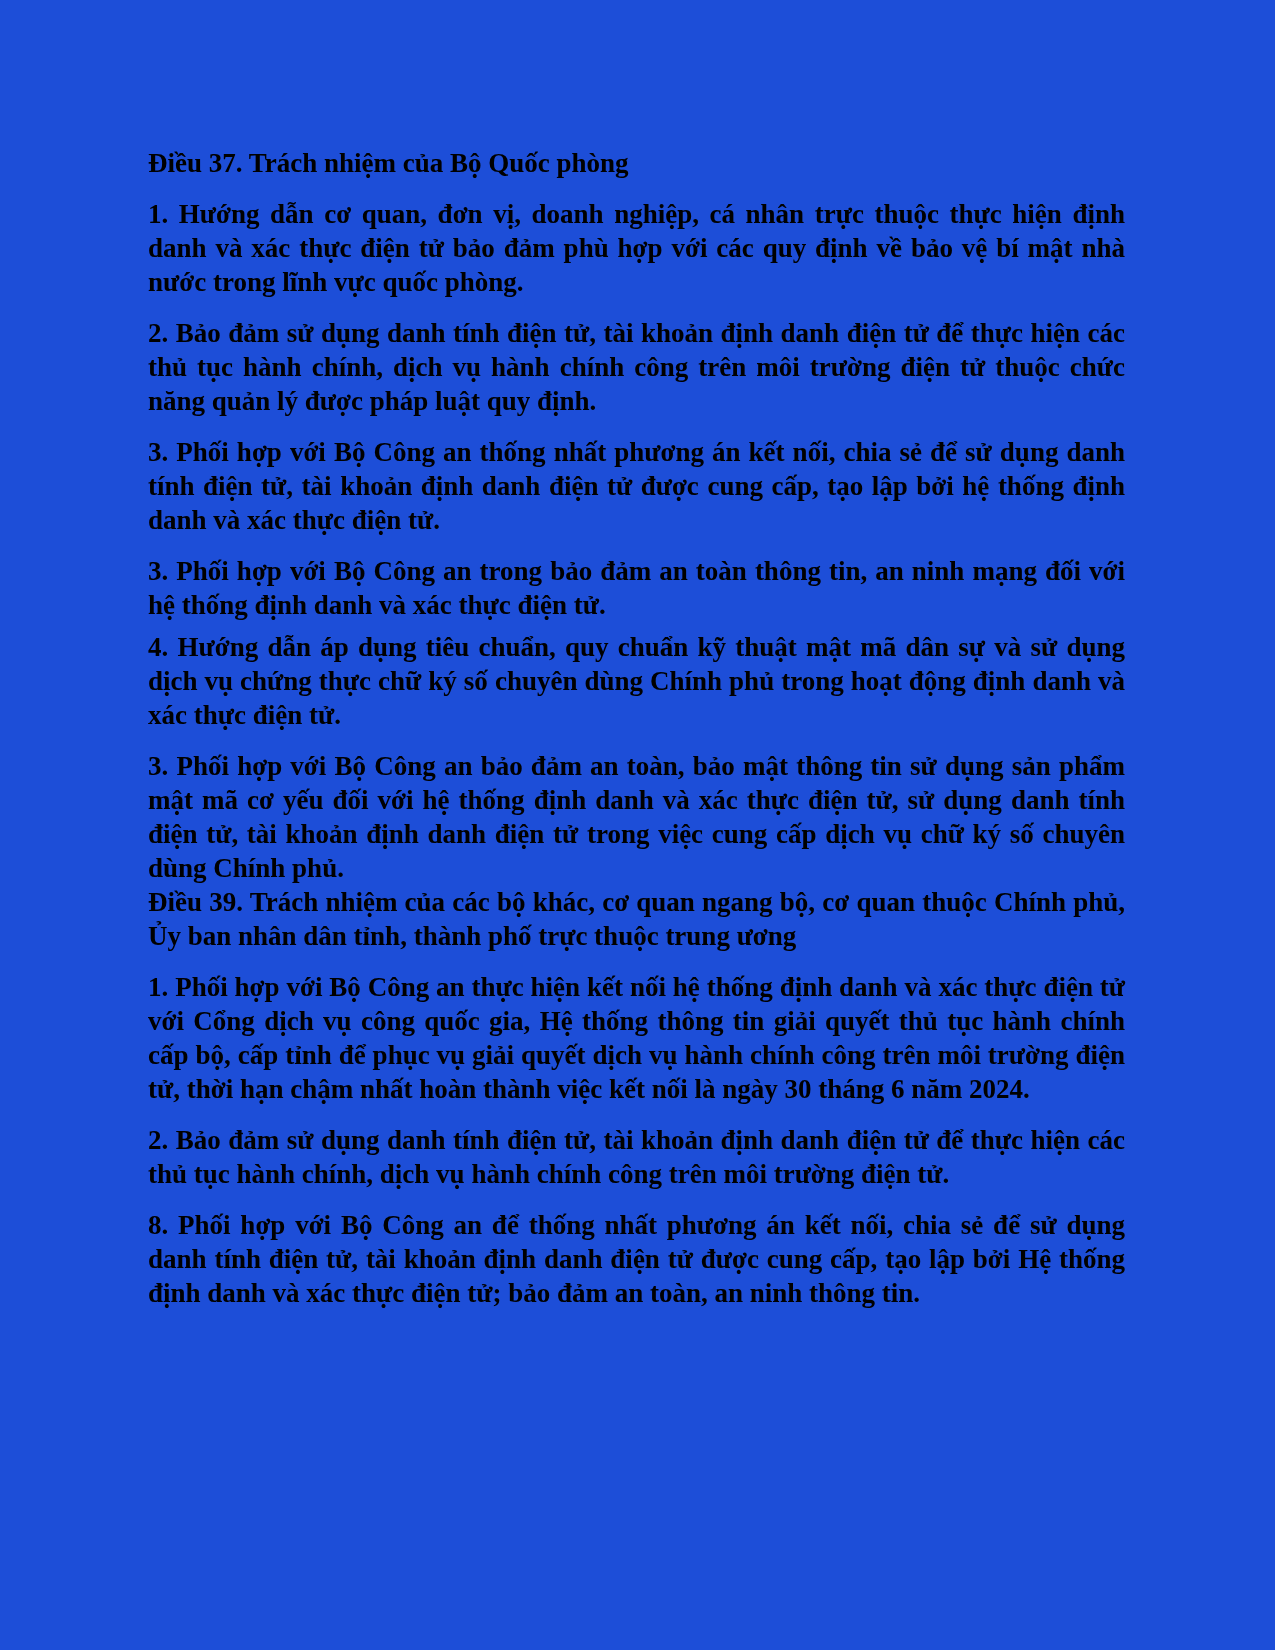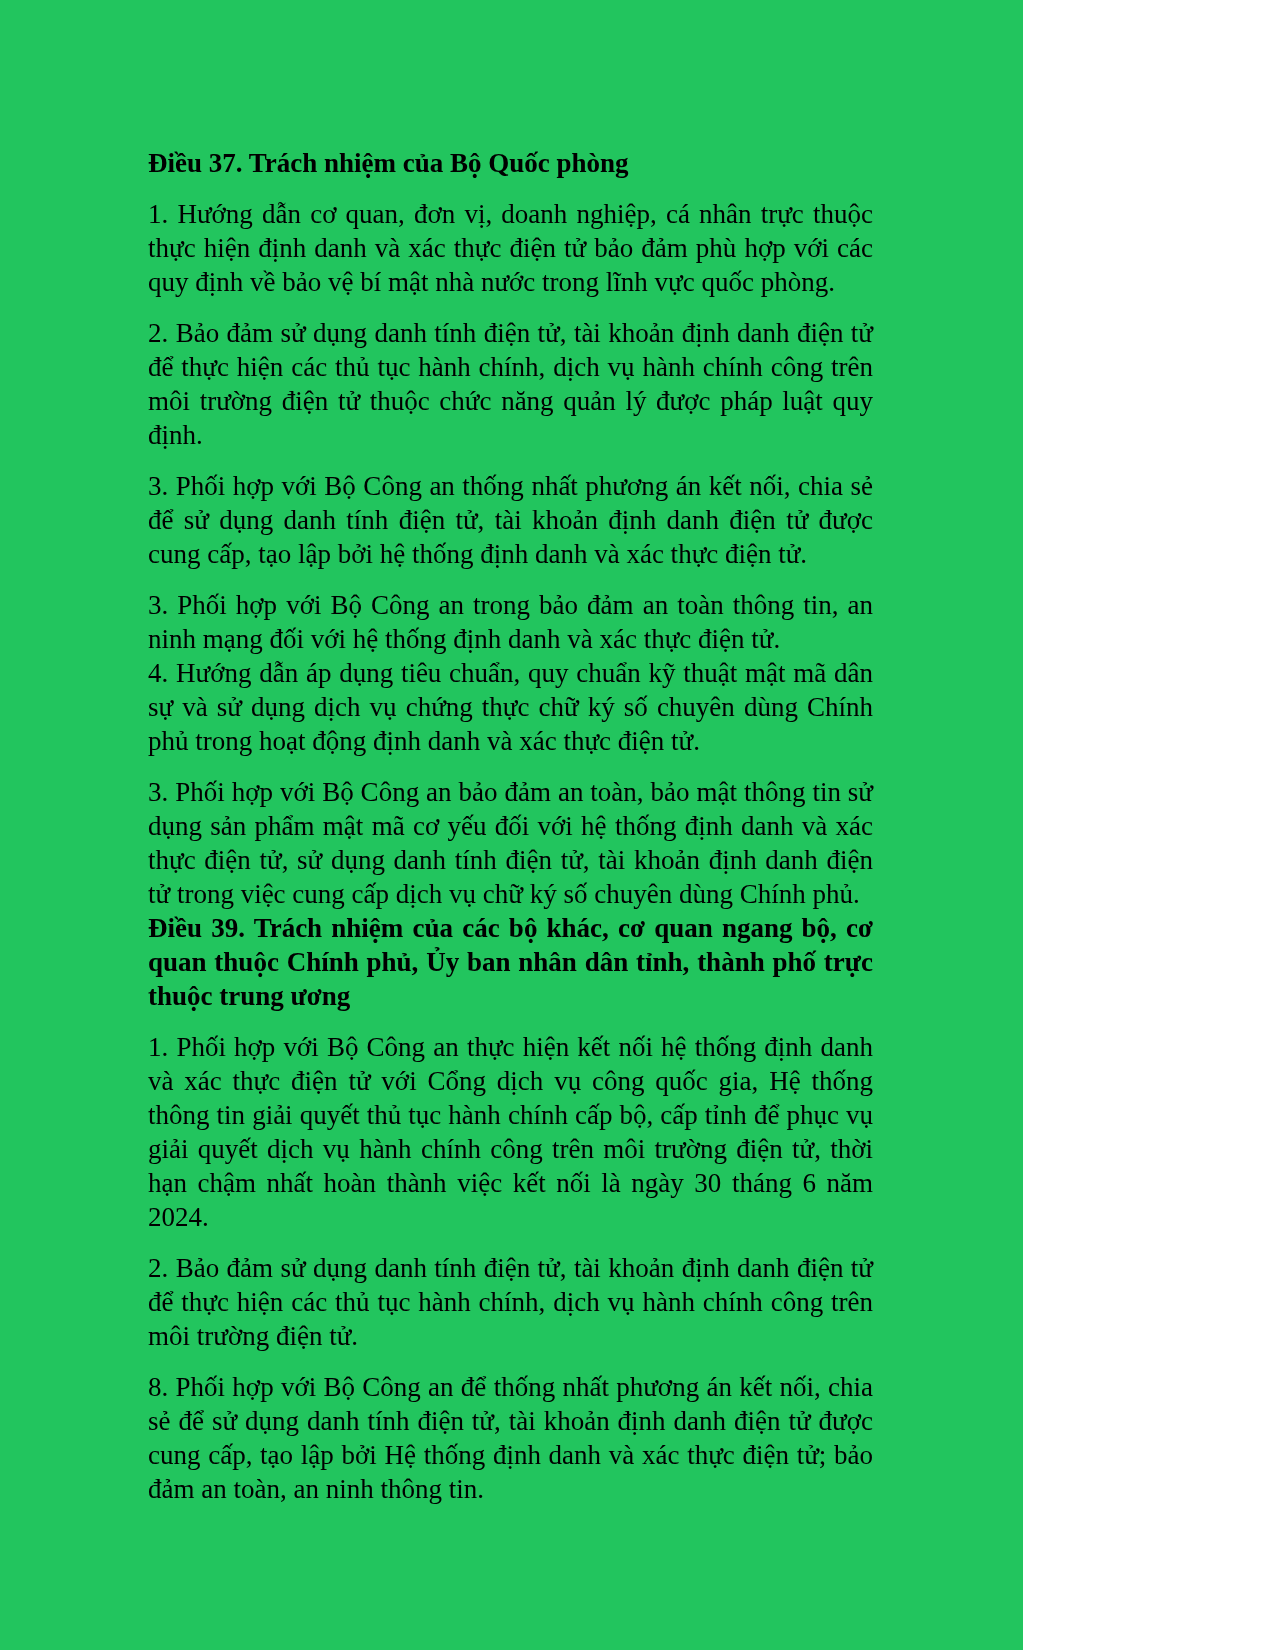--- a/index.html
+++ b/index.html
@@ -7,41 +7,41 @@
     padding: 0;
     background: #ffffff;
   }
   body {
     width: 1275px;
     height: 1650px;
     overflow: hidden;
   }
   .page {
     box-sizing: border-box;
-    width: 1023px;
+    width: 1275px;
     height: 1650px;
     padding: 146px 150px 0 148px;
-    background: #22c55e;
+    background: #1d4ed8;
     color: #000000;
     font-family: "Liberation Serif", "DejaVu Serif", serif;
   }
   .section { margin: 0; }
   .section-heading {
     font-size: 27px;
     line-height: 34px;
     font-weight: bold;
     margin: 0 0 17px 0;
     text-align: justify;
     text-justify: inter-word;
   }
   .paragraph {
     font-size: 27px;
     line-height: 34px;
-    font-weight: normal;
-    margin: 0 0 17px 0;
+    font-weight: bold;
+    margin: 8px 0 17px 0;
     text-align: justify;
     text-justify: inter-word;
   }
   .paragraph:last-child { margin-bottom: 0; }
 </style>
 </head>
 <body>
 
 <div class="page">
 

